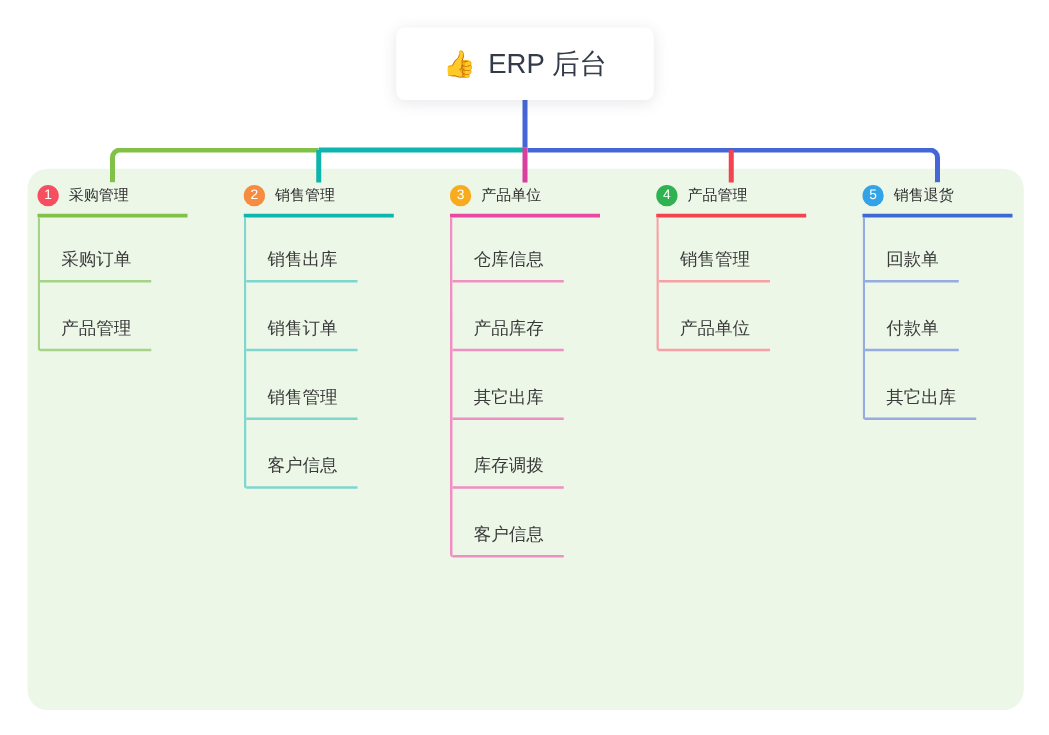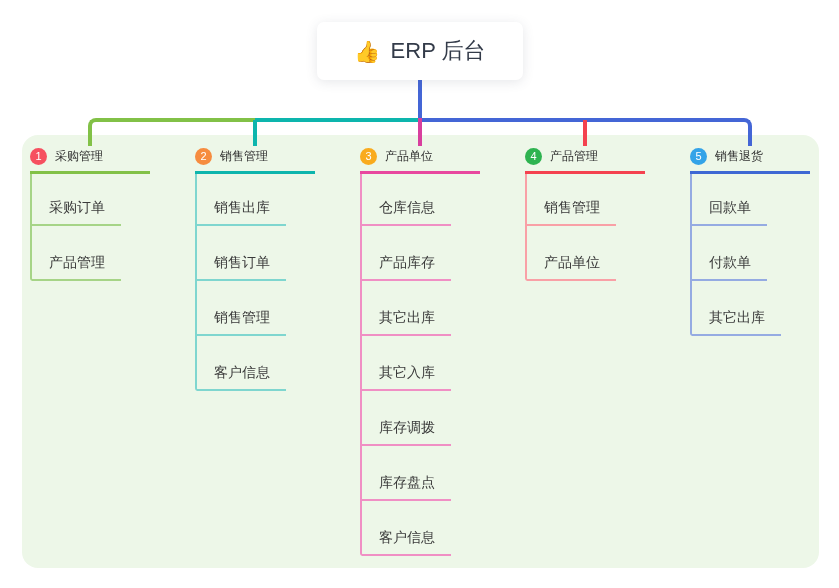--- a/index.html
+++ b/index.html
@@ -181,27 +181,21 @@
           <li>
             <span class="child-label">仓库信息</span>
           </li>
           <li>
             <span class="child-label">产品库存</span>
           </li>
           <li>
             <span class="child-label">其它出库</span>
           </li>
           <li>
-            <span class="child-label">其它入库</span>
-          </li>
-          <li>
             <span class="child-label">库存调拨</span>
-          </li>
-          <li>
-            <span class="child-label">库存盘点</span>
           </li>
           <li>
             <span class="child-label">客户信息</span>
           </li>
         </ul>
     </div>
 
     <div class="branch" style="left: 525px; --line: #f4424f; --badge: #2eb350; --cline: #f9a0a6;">
       <div class="branch-header">
         <span class="badge">4</span>

